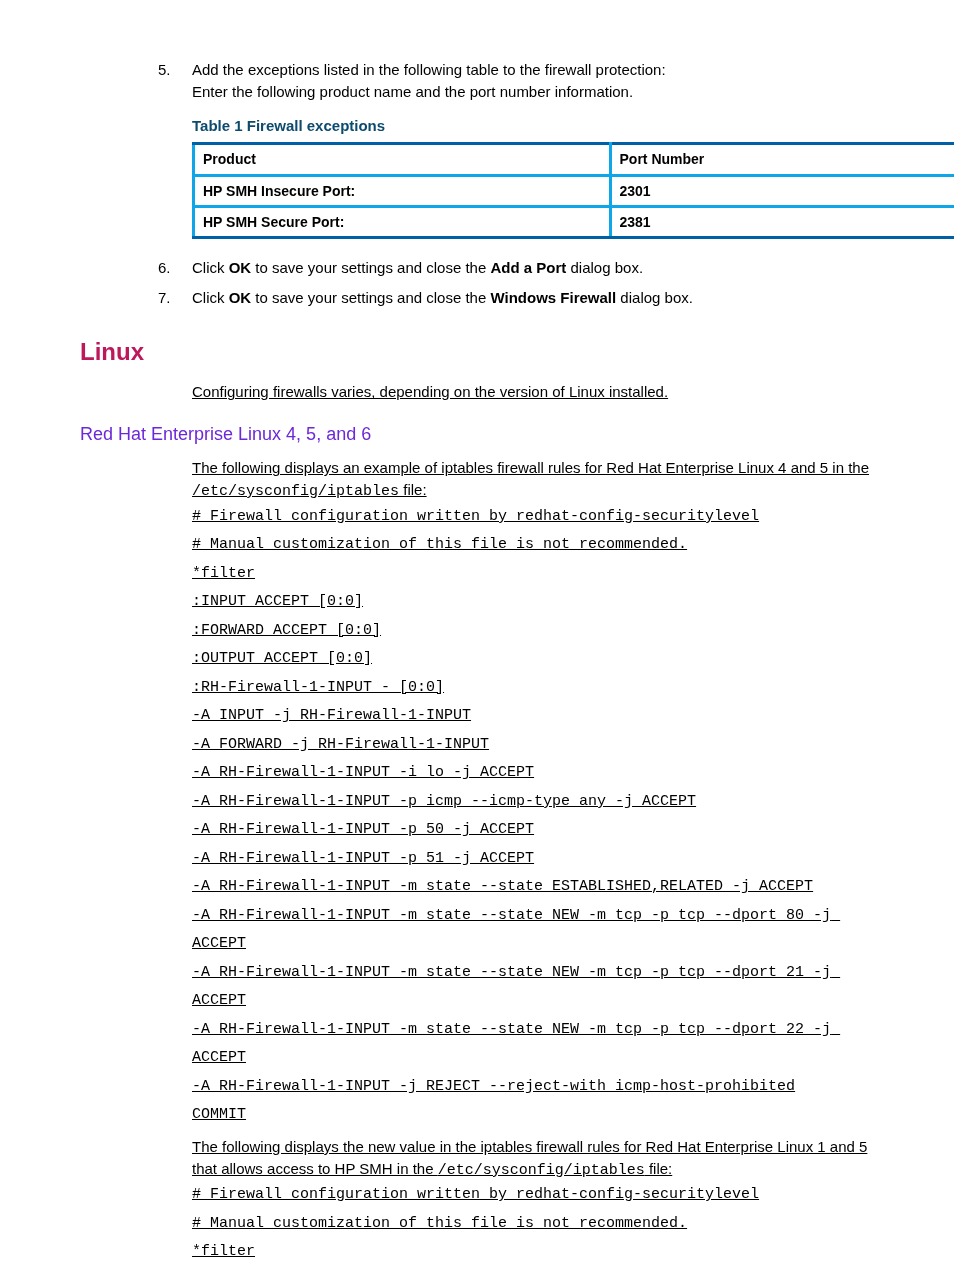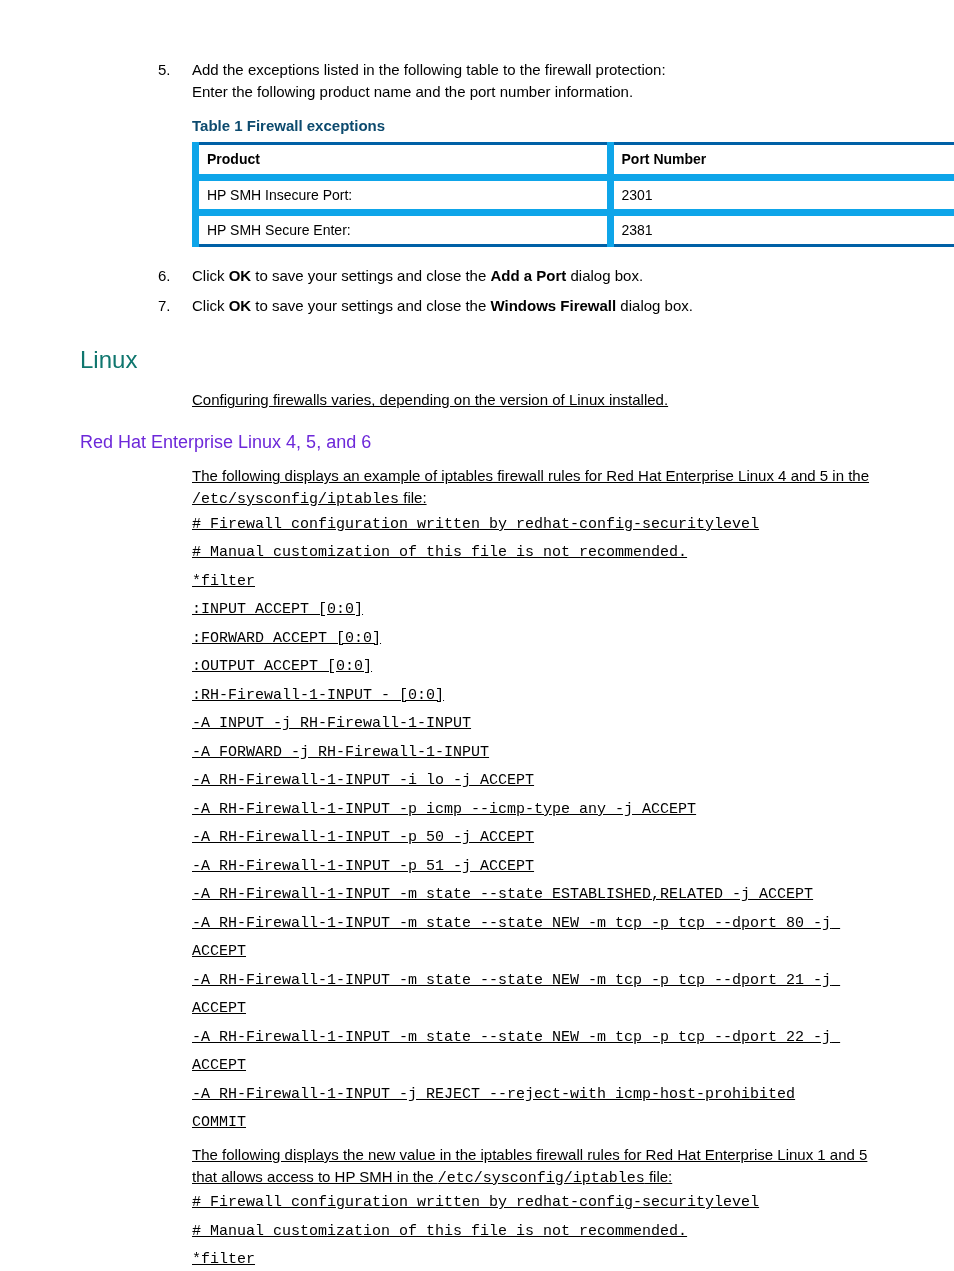--- a/index.html
+++ b/index.html
@@ -28,38 +28,39 @@
     color: #0c4a6e;
     font-weight: bold;
     margin: 12px 0 6px 0;
   }
   table.fw {
     border-collapse: collapse;
     width: 836px;
     margin-bottom: 10px;
   }
   table.fw th, table.fw td {
-    border: 7px solid #0ea5e9;
+    border: 3px solid #0ea5e9;
     padding: 4px 8px;
     text-align: left;
     font-size: 14px;
+    font-weight: bold;
   }
   table.fw th {
     font-weight: bold;
   }
   table.fw tr:first-child th {
     border-top: 3px solid #0060a6;
   }
   table.fw tr:last-child td {
     border-bottom: 3px solid #0060a6;
   }
   h1.section {
     font-size: 24px;
-    font-weight: normal;
-    color: #0f766e;
+    font-weight: bold;
+    color: #be185d;
     margin: 26px 0 12px 0;
   }
   h2.subsection {
     font-size: 18px;
     font-weight: normal;
     color: #6d28d9;
     margin: 18px 0 10px 0;
   }
   .body-indent {
     margin-left: 112px;
@@ -97,21 +98,21 @@
       <tbody>
           <tr>
         <th style="width:50%">Product</th>
         <th>Port Number</th>
       </tr>
       <tr>
         <td>HP SMH Insecure Port:</td>
         <td>2301</td>
       </tr>
       <tr>
-        <td>HP SMH Secure Enter:</td>
+        <td>HP SMH Secure Port:</td>
         <td>2381</td>
       </tr>
     </tbody>
       </table>
   </div>
 </div>
 
 <div class="ol-item">
   <div class="ol-num">6.</div>
   <div class="ol-body">

